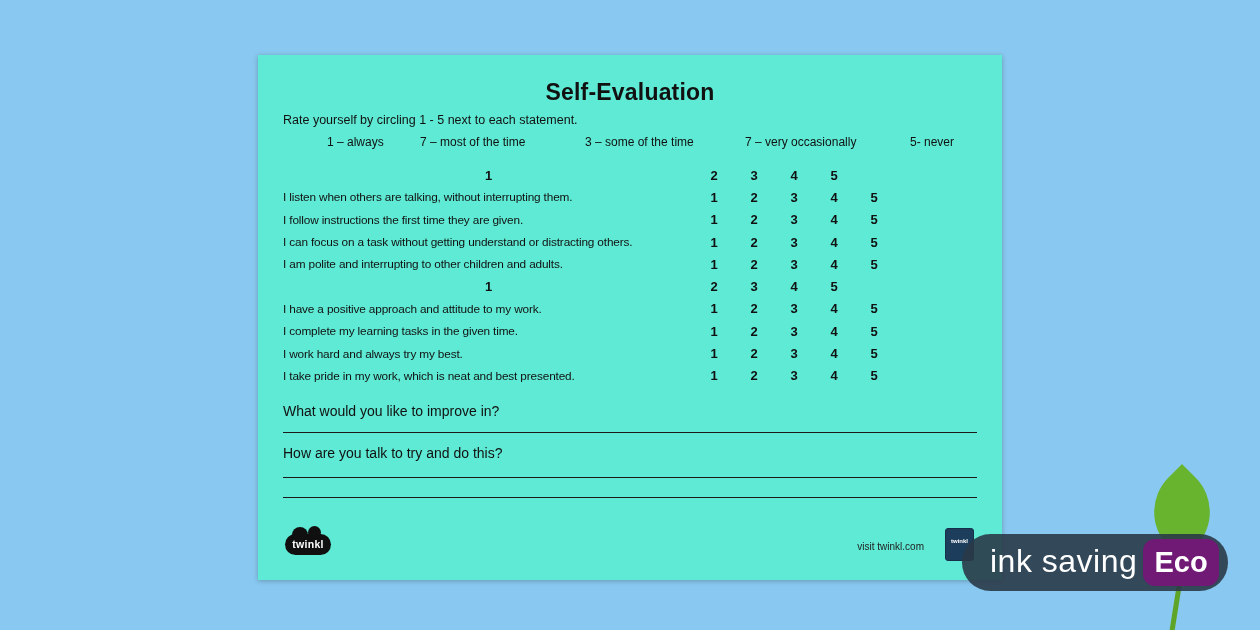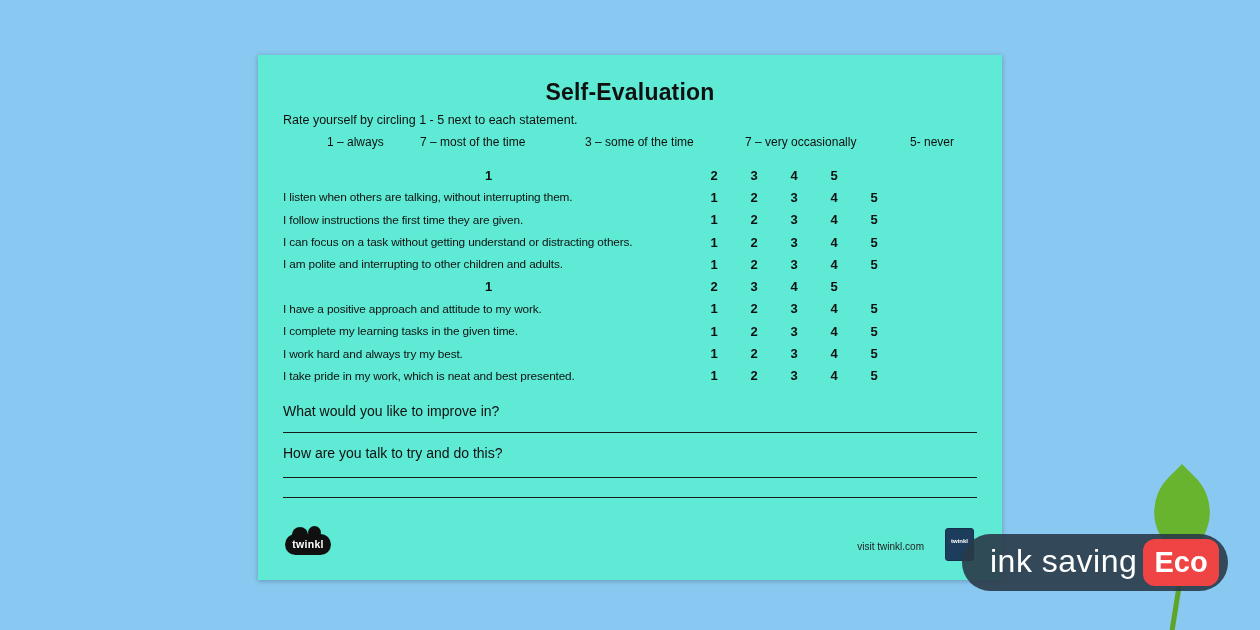--- a/index.html
+++ b/index.html
@@ -100,21 +100,21 @@
   .eco-pill{
     position:absolute;left:962px;top:510px;width:266px;height:57px;
     background:rgba(42,58,72,0.9);border-radius:29px;z-index:2;margin-top:24px;
   }
   .ink-saving{
     position:absolute;left:28px;top:9px;color:#ffffff;font-size:32px;
     letter-spacing:0.5px;
   }
   .eco-chip{
     position:absolute;right:9px;top:5px;width:76px;height:47px;
-    background:#ef4444;border-radius:12px;color:#ffffff;
+    background:#701a75;border-radius:12px;color:#ffffff;
     font-size:29px;font-weight:700;display:flex;align-items:center;
     justify-content:center;
   }
 </style>
 </head>
 <body>
 
 <div class="stage">
 
   <div class="paper">

